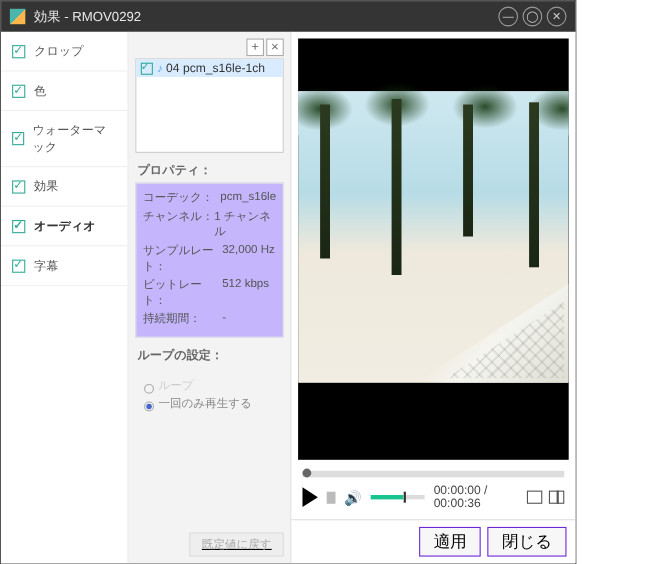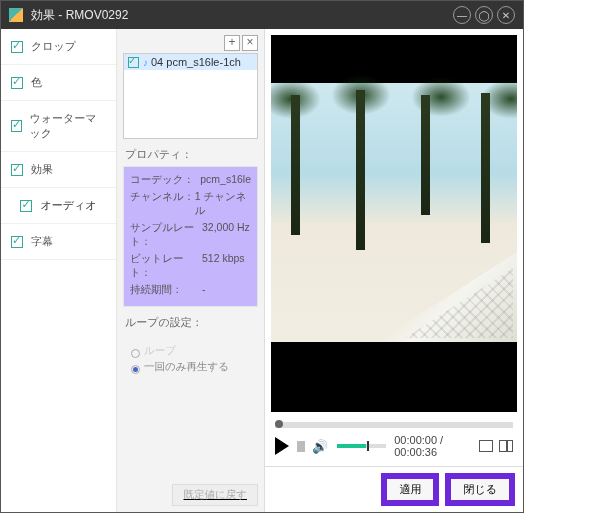--- a/index.html
+++ b/index.html
@@ -5,32 +5,32 @@
 * { box-sizing: border-box; margin: 0; padding: 0; font-family: "Meiryo", "Yu Gothic", sans-serif; }
 body { background: #fff; width: 600px; height: 513px; overflow: hidden; }
 .window { width: 524px; height: 513px; display: flex; flex-direction: column; border: 1px solid #555; }
 .titlebar { background: #343434; color: #e8e8e8; height: 28px; display: flex; align-items: center; padding: 0 8px; font-size: 12px; }
 .titlebar .app-icon { width: 14px; height: 14px; background: linear-gradient(135deg,#4db6ac 50%,#ffb74d 50%); margin-right: 8px; }
 .titlebar .spacer { flex: 1; }
 .titlebar .winbtn { width: 18px; height: 18px; border: 1px solid #999; border-radius: 50%; margin-left: 4px; display: flex; align-items: center; justify-content: center; font-size: 10px; color: #ccc; cursor: pointer; }
 .body { flex: 1; display: flex; background: #fff; }
 .sidebar { width: 120px; background: #fff; border-right: 1px solid #e5e5e5; }
 .sidebar .item { display: flex; align-items: center; padding: 10px 10px; font-size: 11px; color: #555; border-bottom: 1px solid #f0f0f0; cursor: pointer; }
-.sidebar .item.selected { font-weight: normal; color: #333; justify-content: center; }
+.sidebar .item.selected { font-weight: bold; color: #333; }
 .sidebar .chk { width: 12px; height: 12px; border: 1px solid #3a9; margin-right: 8px; position: relative; }
 .sidebar .chk::after { content:"✓"; position:absolute; top:-3px; left:0; font-size:11px; color:#3a9; }
 .midpanel { width: 148px; background: #f3f3f3; border-right: 1px solid #ddd; display: flex; flex-direction: column; padding: 6px; }
 .listhead { display: flex; justify-content: flex-end; gap: 2px; margin-bottom: 2px; }
 .listhead .btn { width: 16px; height: 16px; border: 1px solid #aaa; background: #fff; font-size: 12px; line-height: 13px; text-align: center; color: #666; cursor: pointer; }
 .listbox { background: #fff; border: 1px solid #ccc; height: 86px; }
 .listrow { display: flex; align-items: center; background: #d9ecff; padding: 2px 4px; font-size: 11px; color: #333; }
 .listrow .rchk { width: 11px; height: 11px; border: 1px solid #3a9; margin-right: 4px; position: relative; }
 .listrow .rchk::after { content:"✓"; position:absolute; top:-3px; left:-1px; font-size:10px; color:#3a9; }
 .note { color: #4da3ff; font-size: 10px; margin-right: 3px; }
-.sectitle { font-size: 11px; color: #666; margin: 8px 0 4px 2px; }
+.sectitle { font-size: 11px; color: #666; margin: 8px 0 4px 2px; font-weight: bold; }
 .prop { background: #c4b5fd; border: 1px solid #e5e5e5; padding: 6px; font-size: 10.5px; color: #555; }
 .prop div { display: flex; margin-bottom: 3px; }
 .prop .k { width: 72px; }
 .loop { font-size: 10.5px; color: #888; margin-top: 6px; padding: 2px; }
 .loop .opt { display:flex; align-items:flex-end; margin:2px 0 2px 6px; }
 .loop .radio { width:9px; height:9px; border:1px solid #aaa; border-radius:50%; margin-right:4px; }
 .loop .radio.on::after { content:""; display:block; width:5px; height:5px; background:#46c; border-radius:50%; margin:1px; }
 .midfoot { margin-top: auto; display: flex; justify-content: flex-end; text-decoration: underline; }
 .midfoot button { font-size: 10.5px; color: #aaa; background: #eee; border: 1px solid #ddd; padding: 3px 10px; }
 .rightpanel { flex: 1; display: flex; flex-direction: column; background: #fff; }
@@ -48,21 +48,21 @@
 .stop { width:11px; height:11px; background:#bbb; cursor:pointer; }
 .vol { font-size: 13px; }
 .volbar { width: 70px; height: 4px; background: linear-gradient(to right,#19c490 0 60%,#ddd 60% 100%); position:relative; }
 .volbar::after { content:""; position:absolute; left:60%; top:-3px; width:2px; height:10px; background:#333; }
 .time { font-size: 11px; color:#444; margin-left:auto; }
 .ricons { display:flex; gap:6px; margin-left:10px; }
 .ricon { width:14px; height:12px; border:1.5px solid #555; cursor:pointer; }
 .ricon.split { position:relative; }
 .ricon.split::after { content:""; position:absolute; left:50%; top:-1px; bottom:-1px; width:1.5px; background:#555; }
 .footer { border-top: 1px solid #ddd; padding: 6px 8px; display:flex; justify-content:flex-end; gap:6px; }
-.footer button { font-size: 11px; padding: 3px 12px; border:6px solid #6d28d9; background:#f7f7f7; cursor:pointer; }
+.footer button { font-size: 15px; padding: 3px 12px; border:1px solid #6d28d9; background:#f7f7f7; cursor:pointer; }
 </style>
 </head>
 <body>
 
 <div class="window">
   <div class="titlebar">
     <div class="app-icon"></div>
     <span>効果 - RMOV0292</span>
     <div class="spacer"></div>
     <div class="winbtn">—</div>

